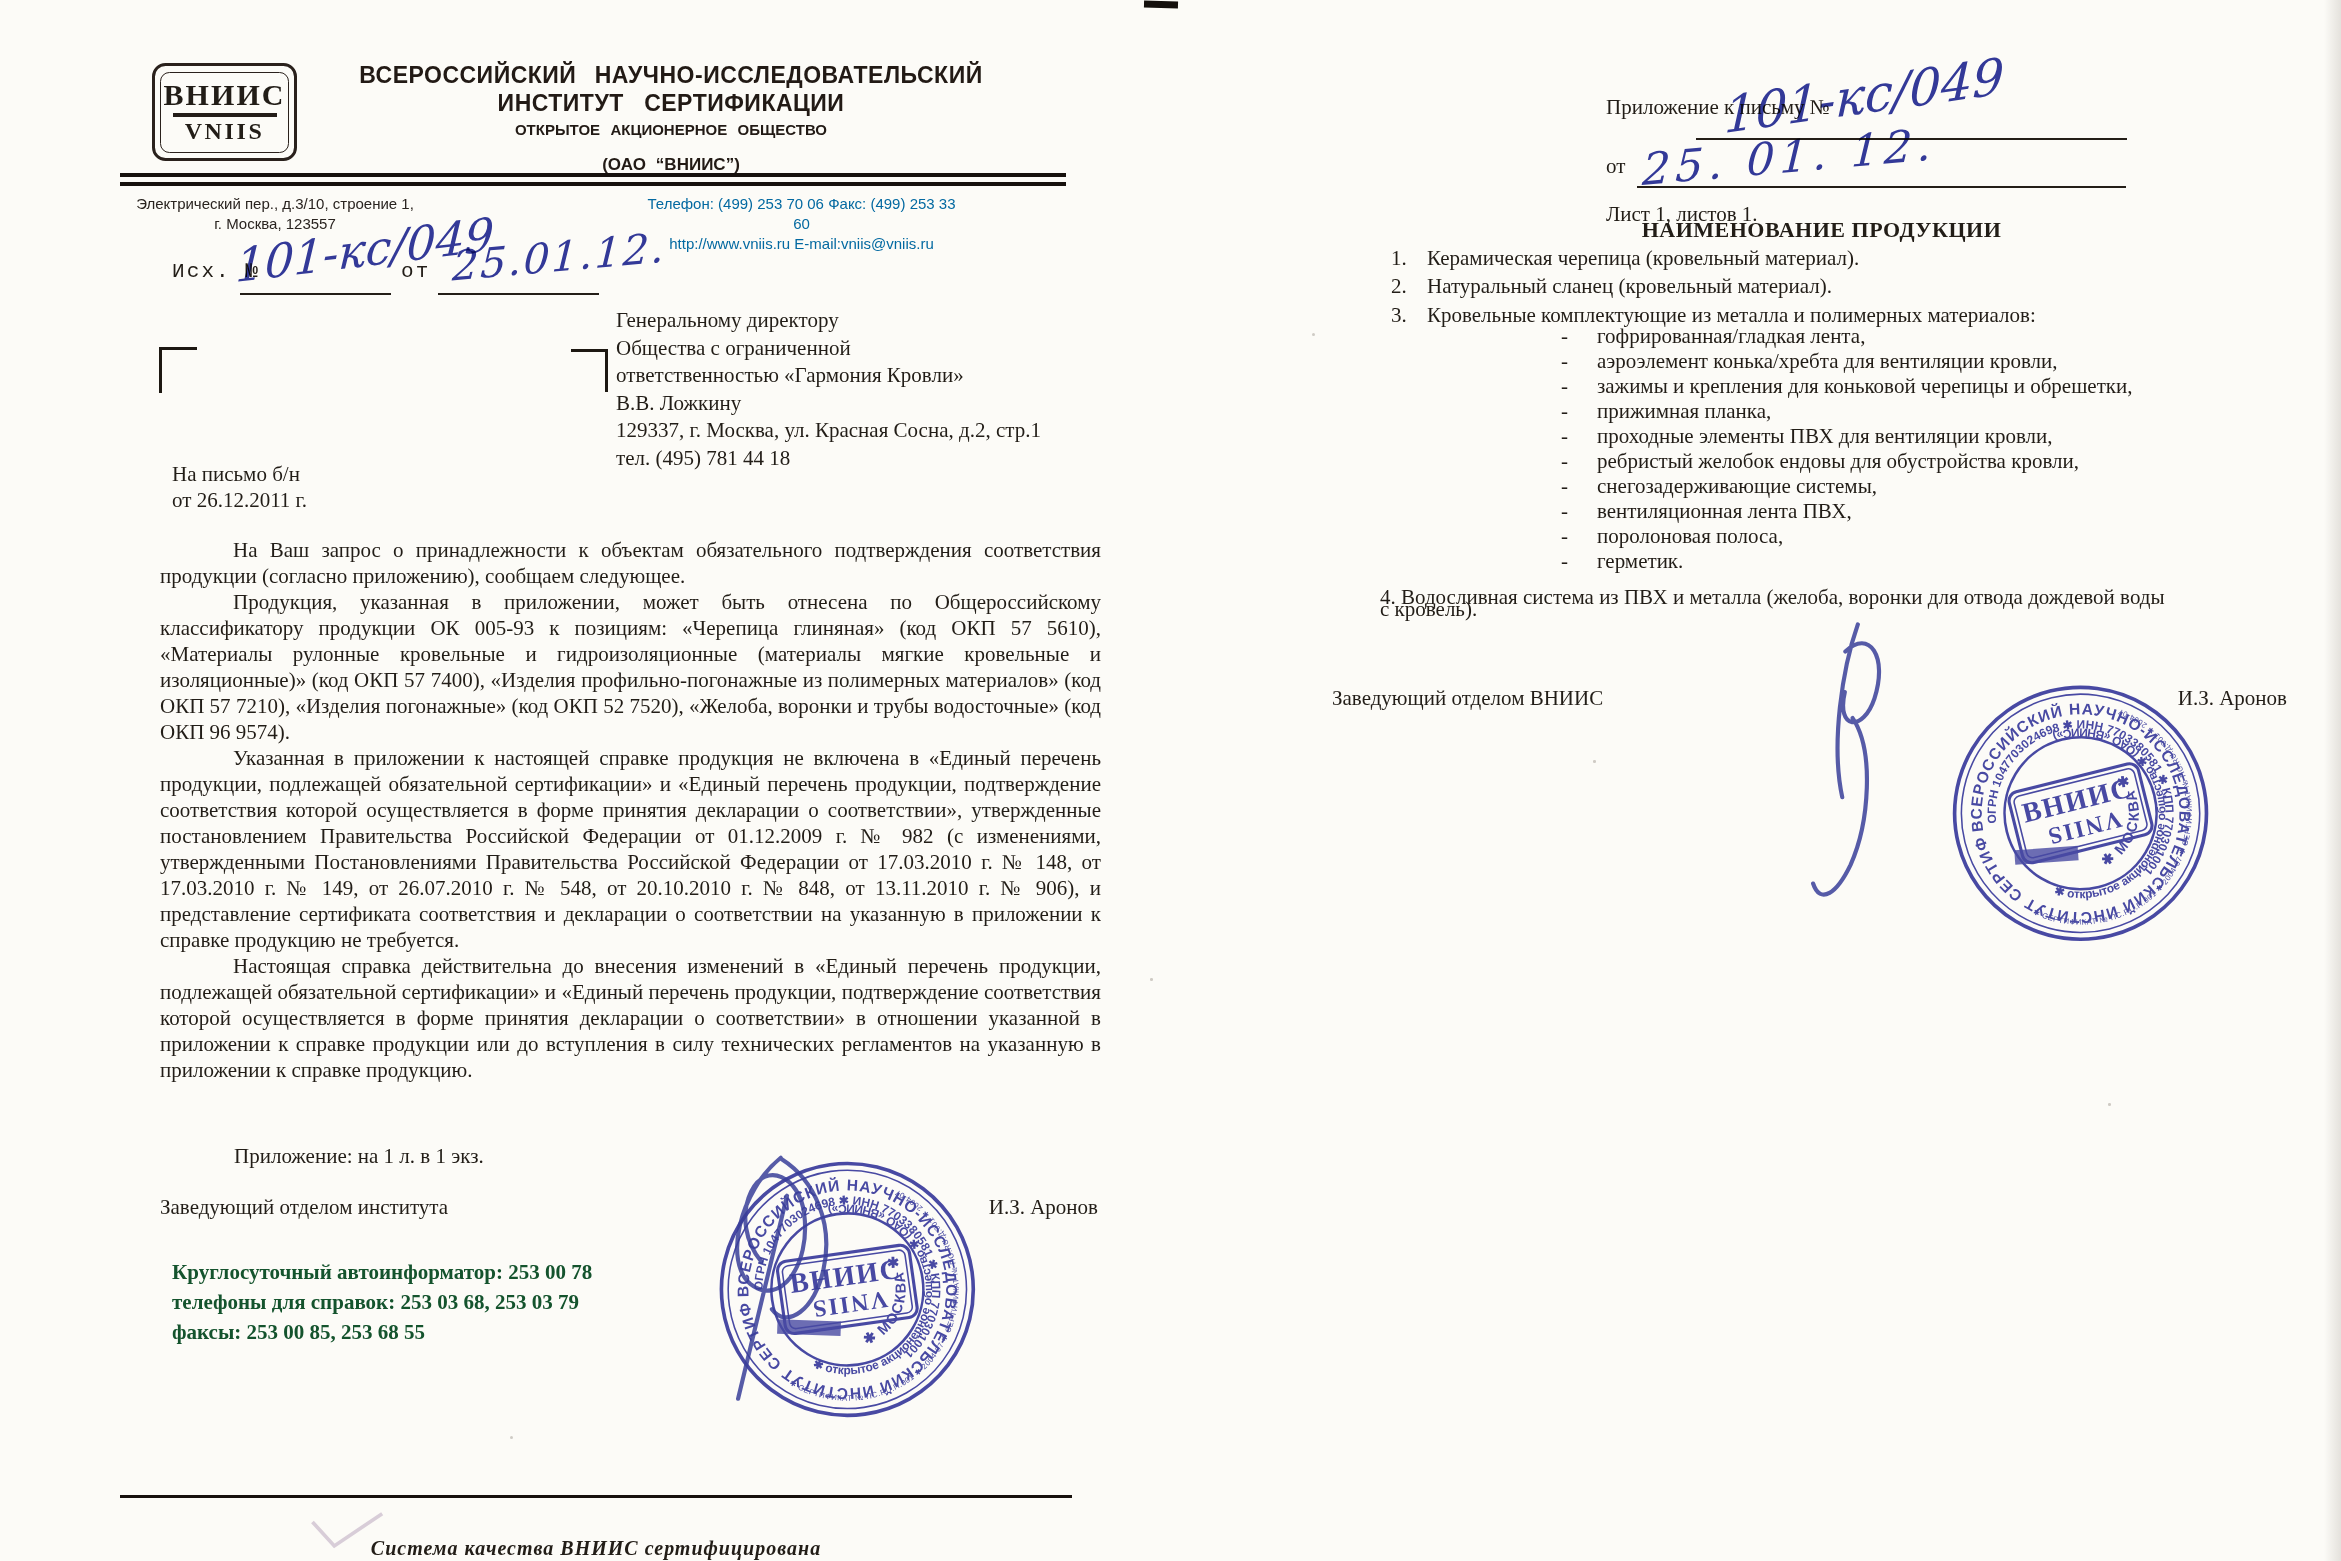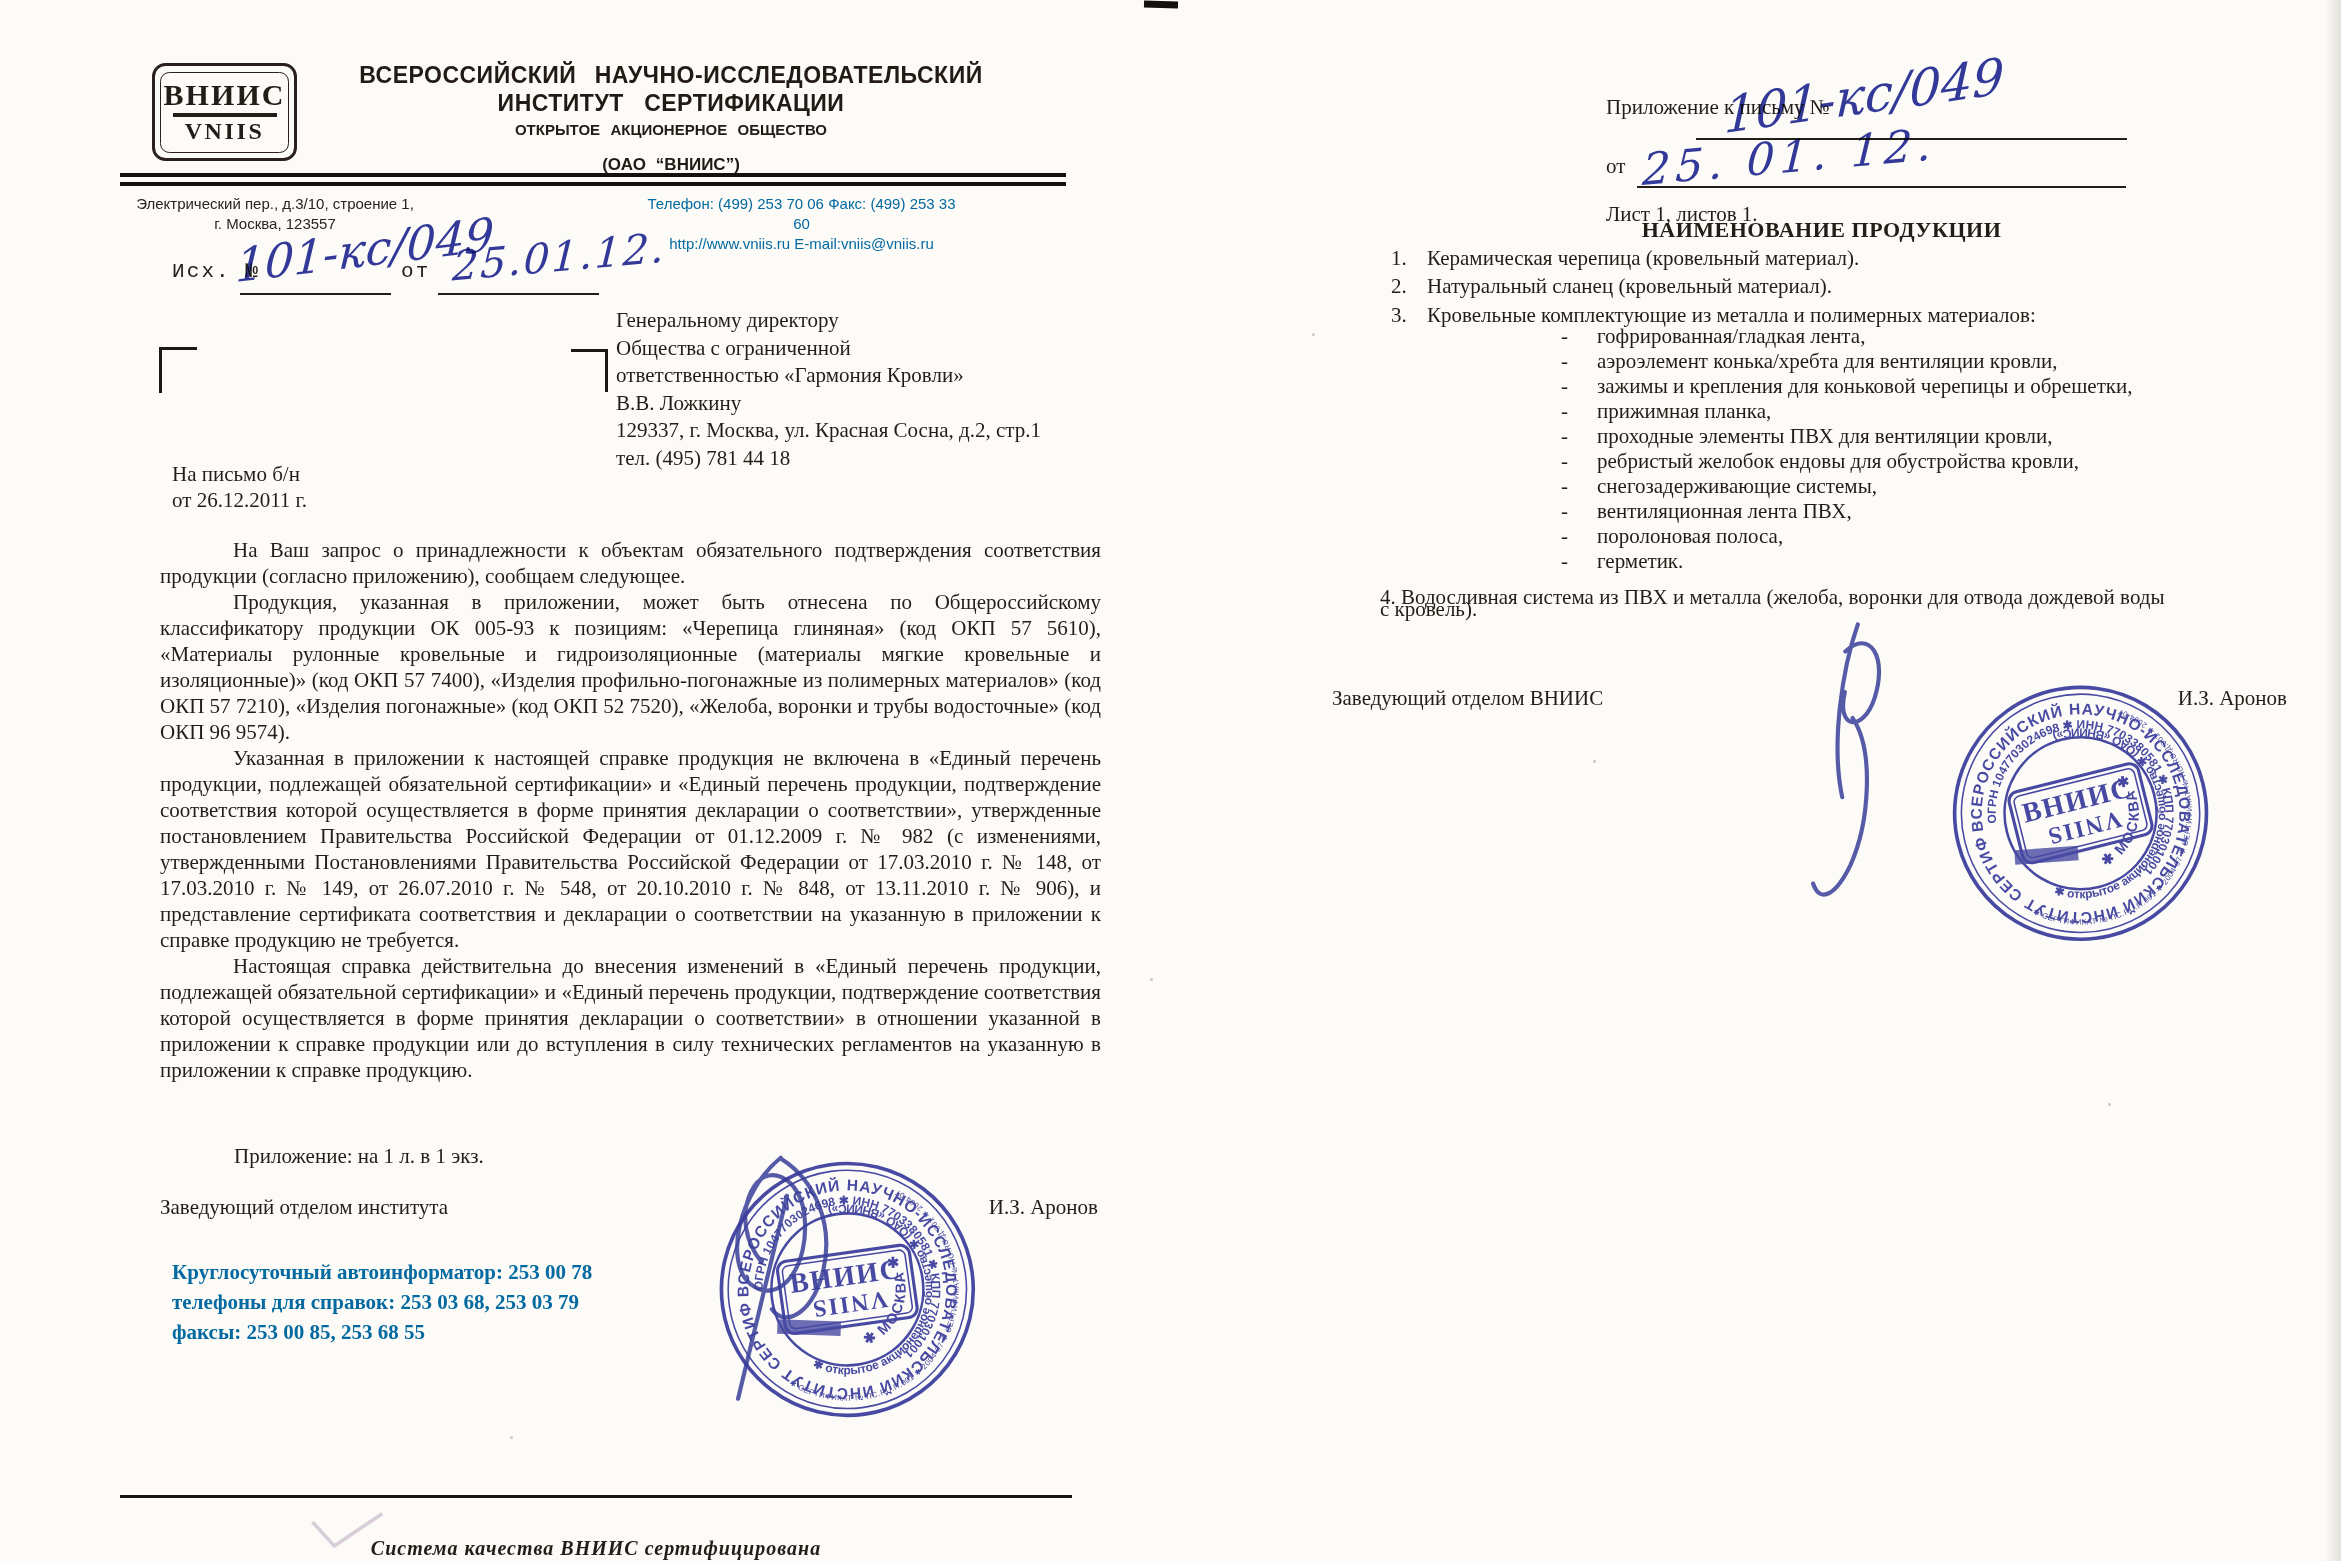--- a/index.html
+++ b/index.html
@@ -50,21 +50,21 @@
   .recipient{left:616px;top:307px;width:484px;font-size:21px;line-height:27.6px;}
   .refblock{left:172px;top:461px;font-size:21px;line-height:26px;}
   
   .body-text{
     left:160px;top:537px;width:941px;
     font-size:21px;line-height:26px;text-align:justify;
   }
   .body-text p{margin:0;text-indent:73px;}
   .attach{left:234px;top:1144px;font-size:21px;}
   .sigrow{left:160px;width:938px;display:flex;justify-content:space-between;font-size:21px;}
-  .phones{left:172px;top:1257px;font-size:21px;font-weight:bold;line-height:30px;color:#0369a1;font-family:Liberation Serif, serif;}
+  .phones{left:172px;top:1257px;font-size:21px;font-weight:bold;line-height:30px;color:#14532d;font-family:Liberation Serif, serif;}
   .footer-note{
     left:120px;top:1505px;width:952px;text-align:center;
     font-size:20px;font-weight:bold;font-style:italic;letter-spacing:1px;margin-top:32px;
   }
   
   .annex-label{font-size:21px;}
   .annex-sheet{left:1606px;top:202px;font-size:21px;}
   .annex-title{
     left:1379px;top:217px;width:885px;text-align:center;
     font-size:22px;font-weight:bold;letter-spacing:0.5px;font-family:Liberation Serif, serif;

